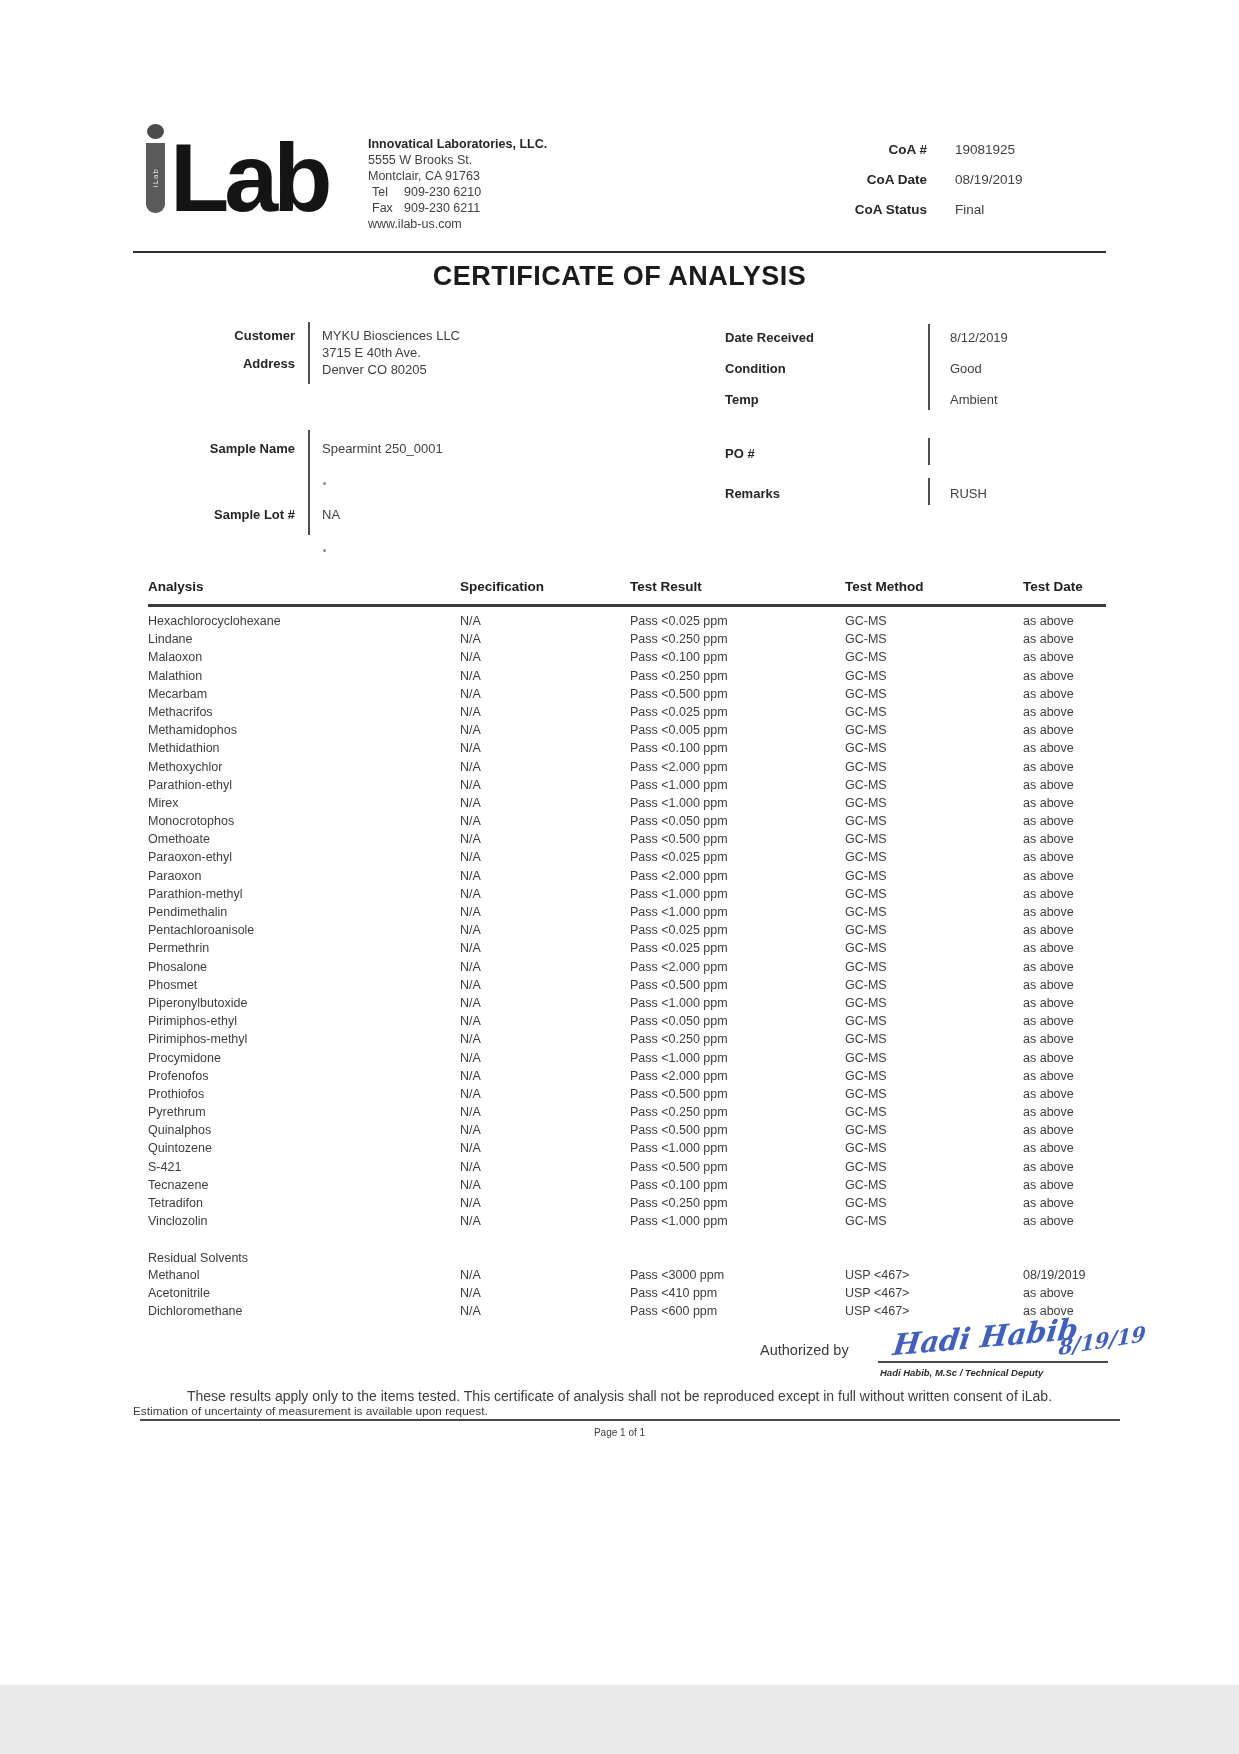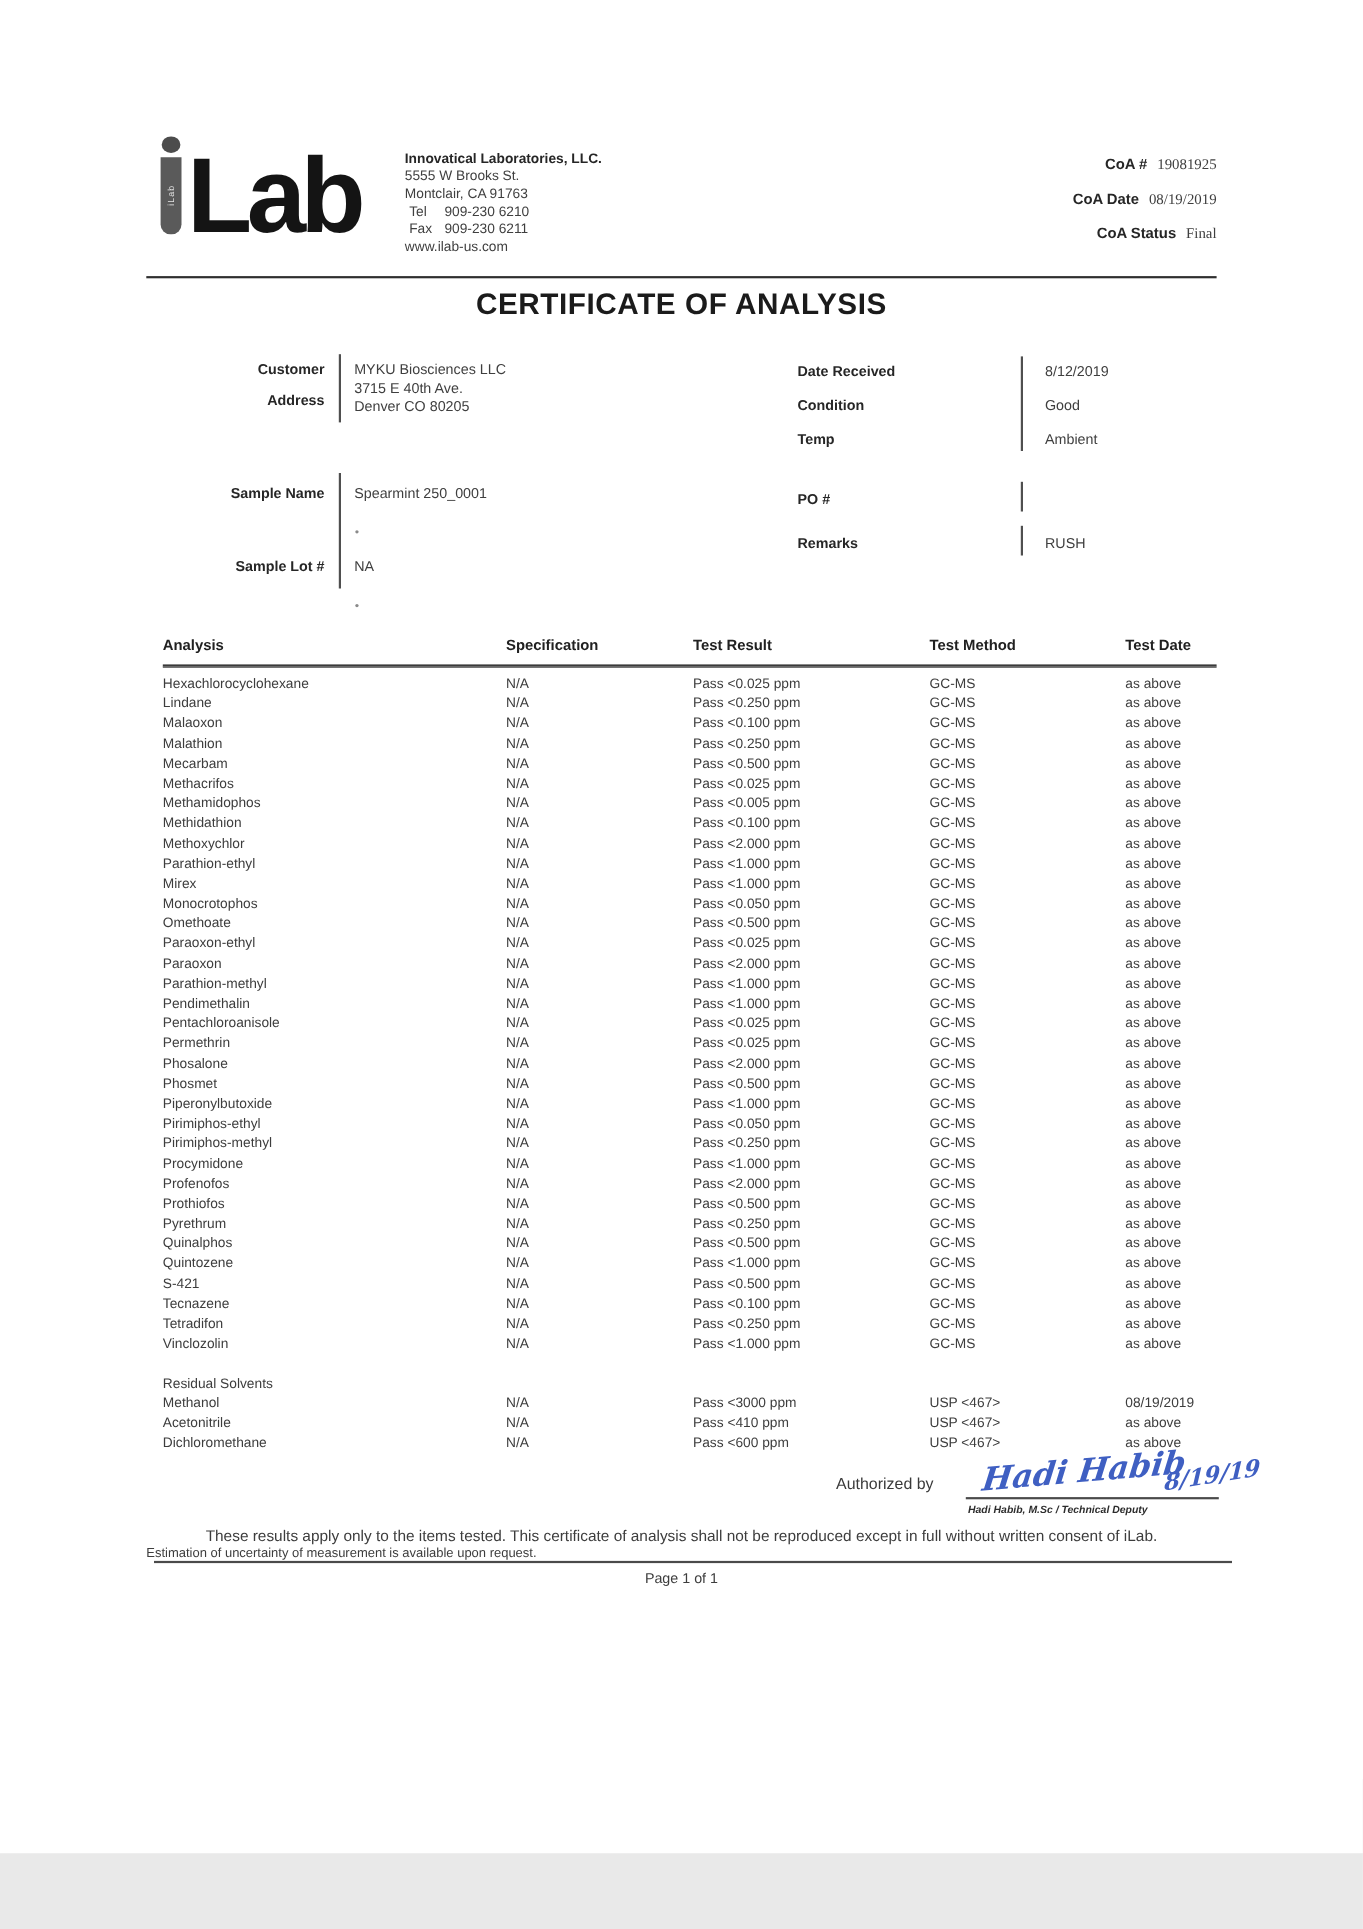--- a/index.html
+++ b/index.html
@@ -18,23 +18,23 @@
   .tube-text { writing-mode:vertical-rl; transform:rotate(180deg); font-size:8px;
                color:#e3e3e3; letter-spacing:1px; }
   .logo-text { font-size:97px; line-height:0.76; font-weight:bold; color:#141414; letter-spacing:-5px; }
   
   .lab-info { position:absolute; left:368px; top:136px; font-size:12.5px; line-height:16px; color:#3f3f3f; }
   .lab-name { font-weight:bold; color:#262626; }
   .contact-line { display:flex; }
   .contact-label { width:36px; padding-left:4px; }
   
   .coa-block { position:absolute; left:760px; top:142px; width:346px; font-size:13.5px; }
-  .coa-row { display:flex; margin-bottom:15px;justify-content:flex-end; }
+  .coa-row { display:flex; margin-bottom:15px; }
   .coa-label { width:167px; text-align:right; font-weight:bold; color:#262626; }
-  .coa-value { margin-left:9px; color:#3f3f3f;font-family:Liberation Serif, serif; }
+  .coa-value { margin-left:28px; color:#3f3f3f; }
   
   .rule-top { position:absolute; left:133px; top:251px; width:973px; height:2px; background:#2f2f2f; }
   .title { position:absolute; left:133px; top:261px; width:973px; text-align:center;
            font-size:27px; font-weight:bold; color:#1b1b1b; letter-spacing:0.5px; }
   
   .lbl-l { position:absolute; left:140px; width:155px; text-align:right; font-weight:bold;
            font-size:13px; color:#262626; }
   .val-l { position:absolute; left:322px; font-size:13px; color:#3f3f3f; }
   .lbl-r { position:absolute; left:725px; width:190px; font-weight:bold;
            font-size:13px; color:#262626; }
@@ -57,21 +57,21 @@
                transform:rotate(-5deg) skewX(-12deg); white-space:nowrap; }
   .sig-date  { position:absolute; left:1058px; top:1328px; font-family:"DejaVu Serif", serif;
                font-style:italic; font-weight:bold; font-size:21px; color:#3f5fc2;
                transform:rotate(-9deg) skewX(-12deg); white-space:nowrap; }
   .signatory { position:absolute; left:880px; top:1367px; font-size:9.5px; font-weight:bold;
                font-style:italic; color:#2d2d2d; }
   
   .f1 { position:absolute; left:133px; top:1388px; width:973px; text-align:center; font-size:14px; color:#3d3d3d; }
   .f2 { position:absolute; left:133px; top:1404px; width:973px; font-size:11.8px; color:#3d3d3d; }
   .f-rule { position:absolute; left:140px; top:1419px; width:980px; height:2px; background:#4a4a4a; }
-  .page-num { position:absolute; left:133px; top:1427px; width:973px; text-align:center; font-size:13px; color:#3d3d3d; }
+  .page-num { position:absolute; left:133px; top:1427px; width:973px; text-align:center; font-size:10px; color:#3d3d3d; }
 </style>
 </head>
 <body>
 
 <div class="page">
 
   <div class="logo">
     <div class="tube-wrap">
       <div class="tube-dot"></div>
       <div class="tube">

